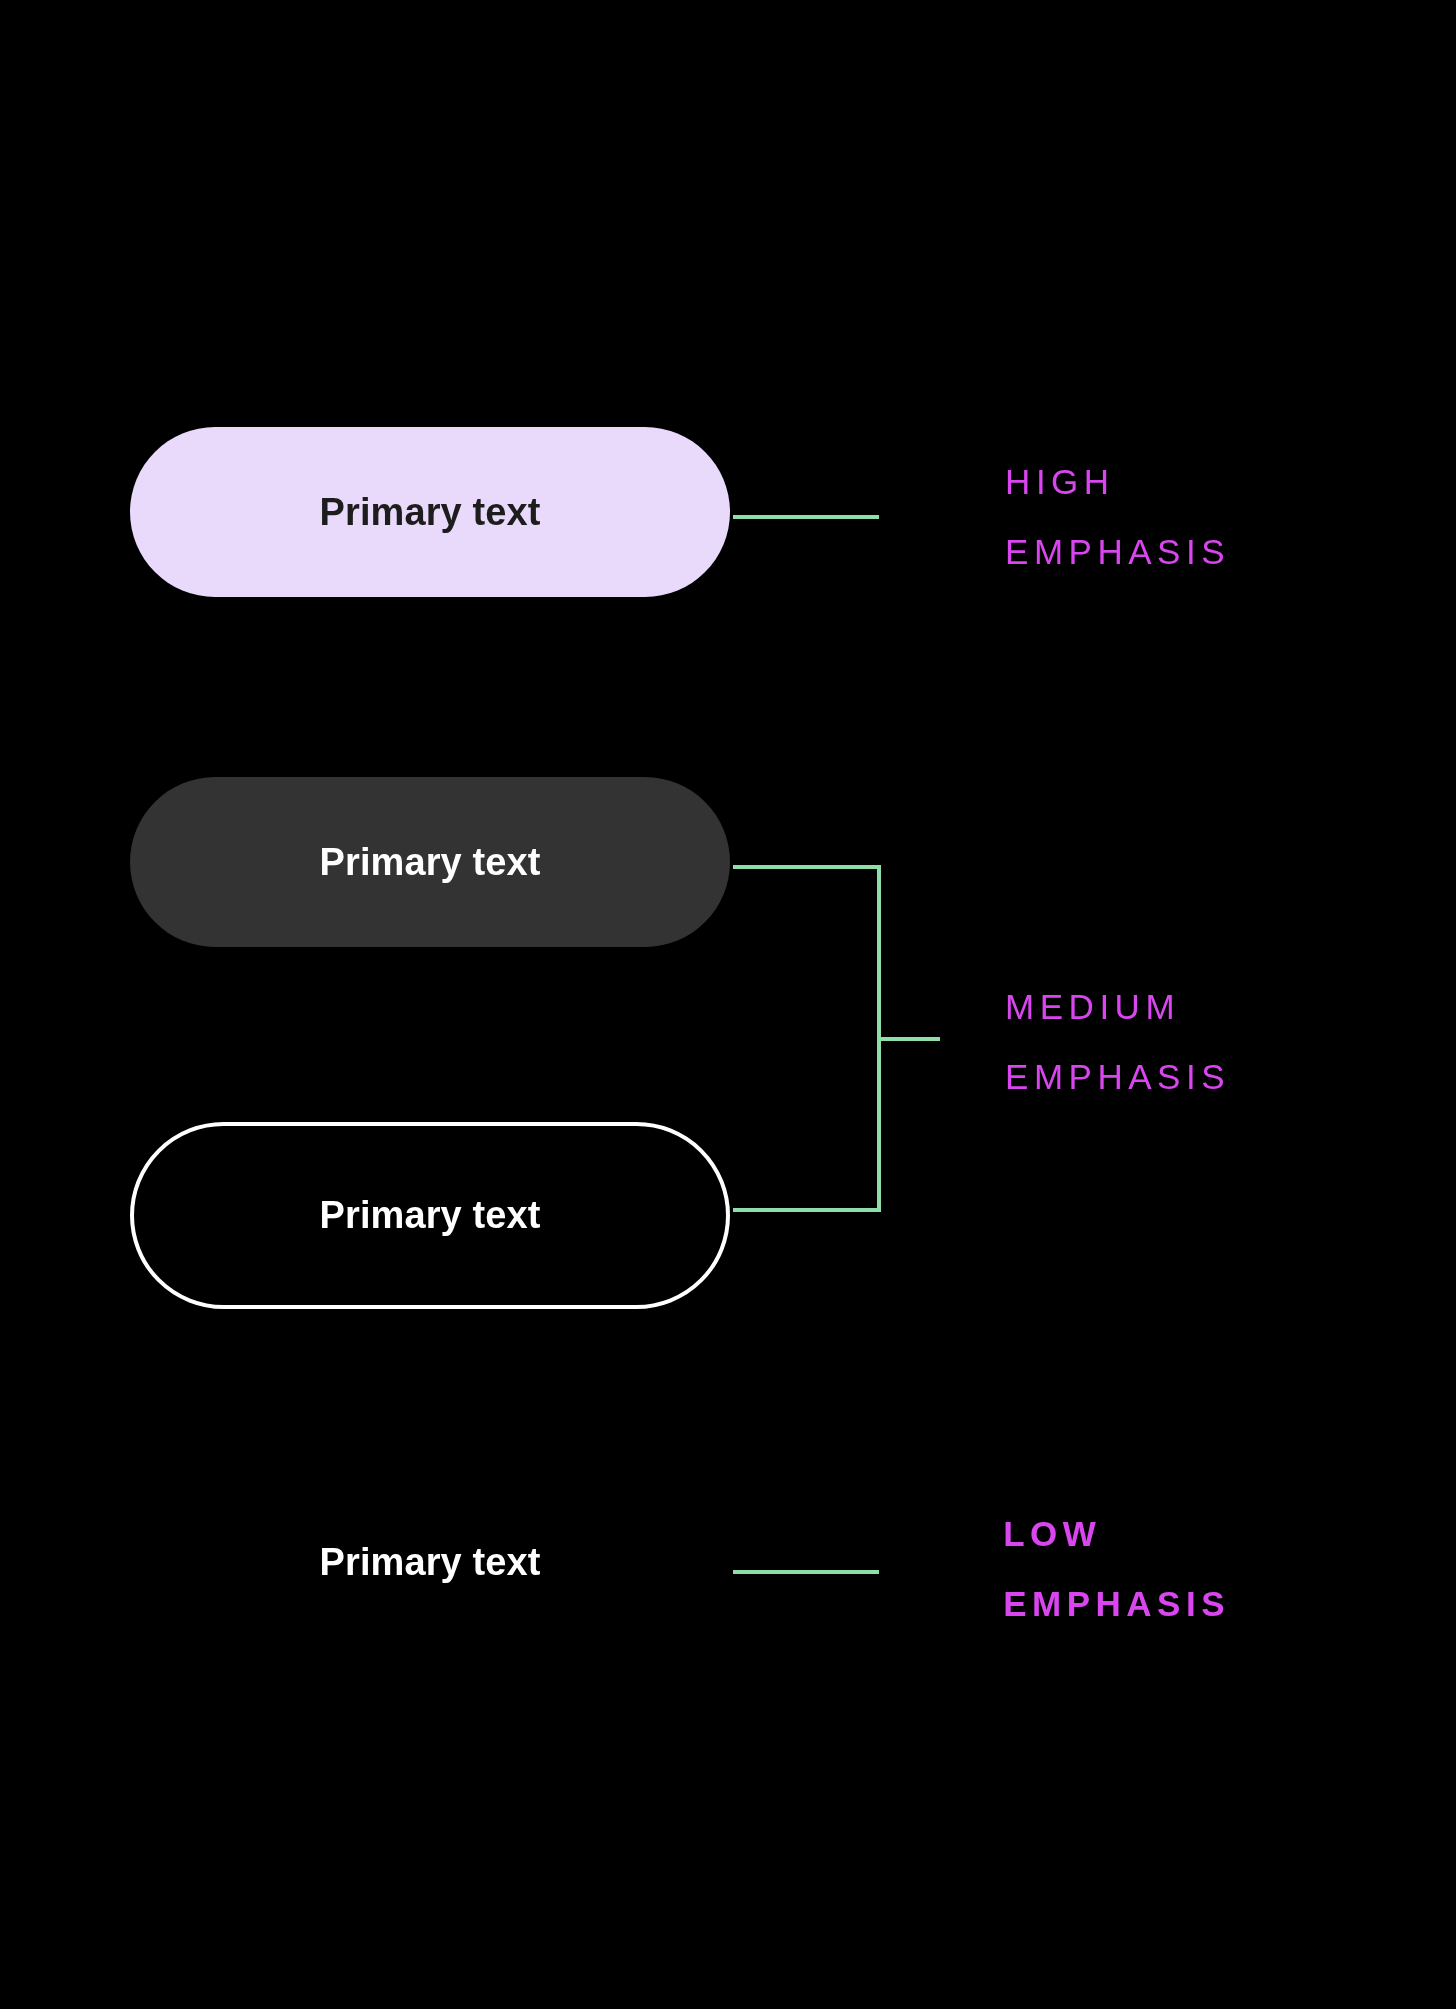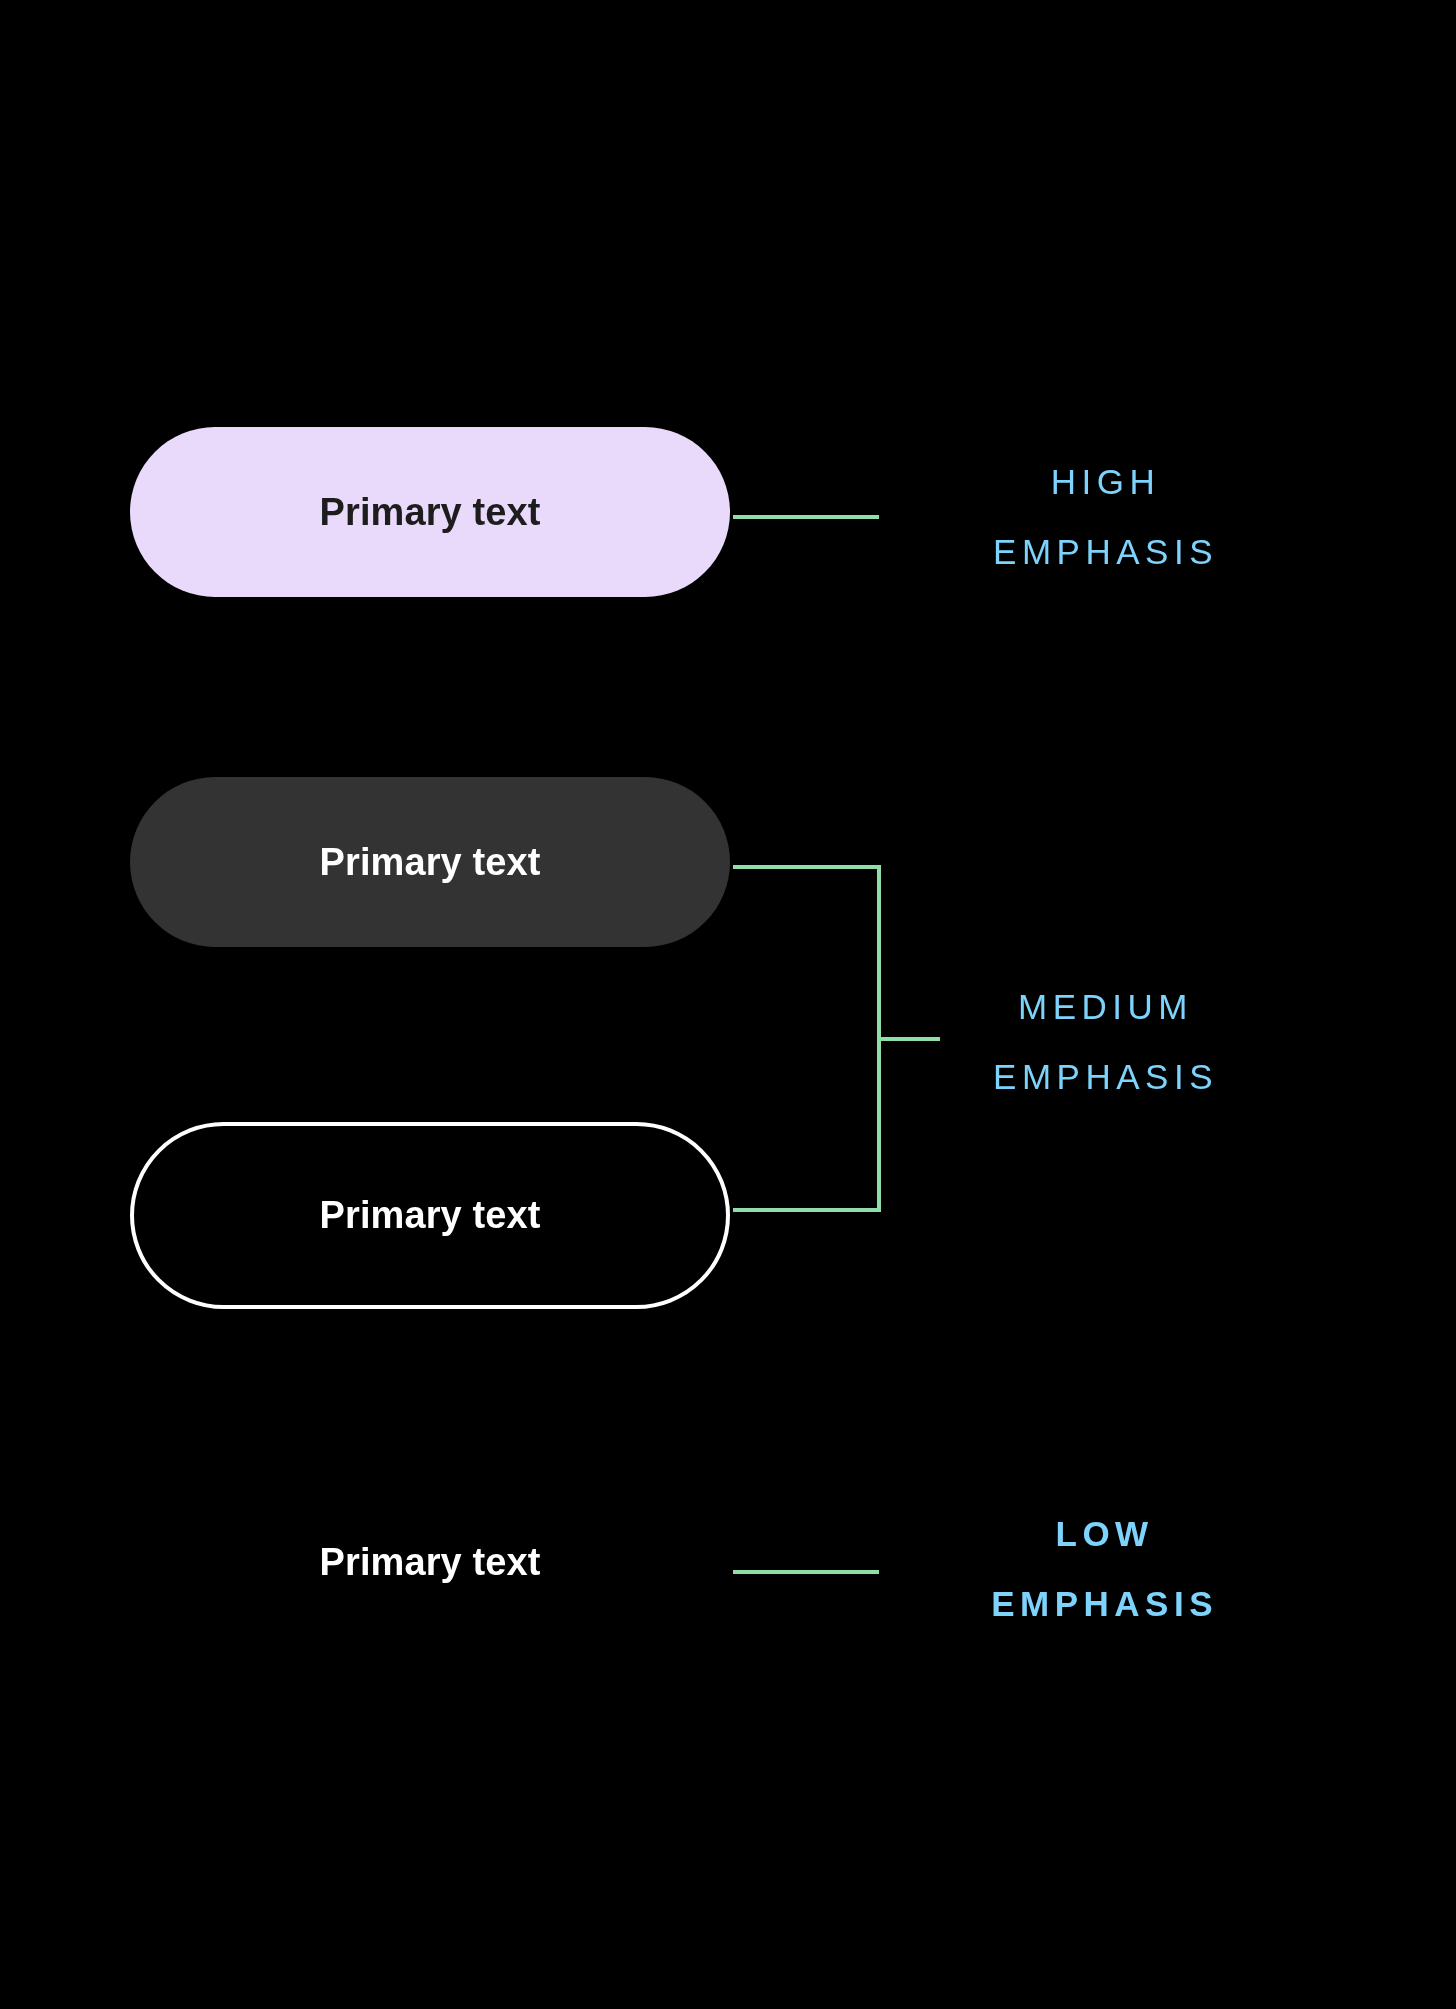--- a/index.html
+++ b/index.html
@@ -122,28 +122,28 @@
   .bracket-stub {
     left: 877px;
     top: 1000px;
     width: 63px;
     height: 4px;
   }
 
   
   .label {
     position: absolute;
-    right: 238px;
-    color: #7dd3fc;
+    right: 226px;
+    color: #d946ef;
     font-family: "Liberation Sans", sans-serif;
     font-size: 35px;
     font-weight: 400;
     letter-spacing: 5.5px;
     line-height: 70px;
-    text-align: center;
+    text-align: left;
     white-space: pre-line;
     user-select: none;
   }
 
   .label-high   { top: 410px; }
   .label-medium { top: 935px; }
   .label-low    { top: 1462px; font-weight: bold; }
 </style>
 </head>
 <body>

